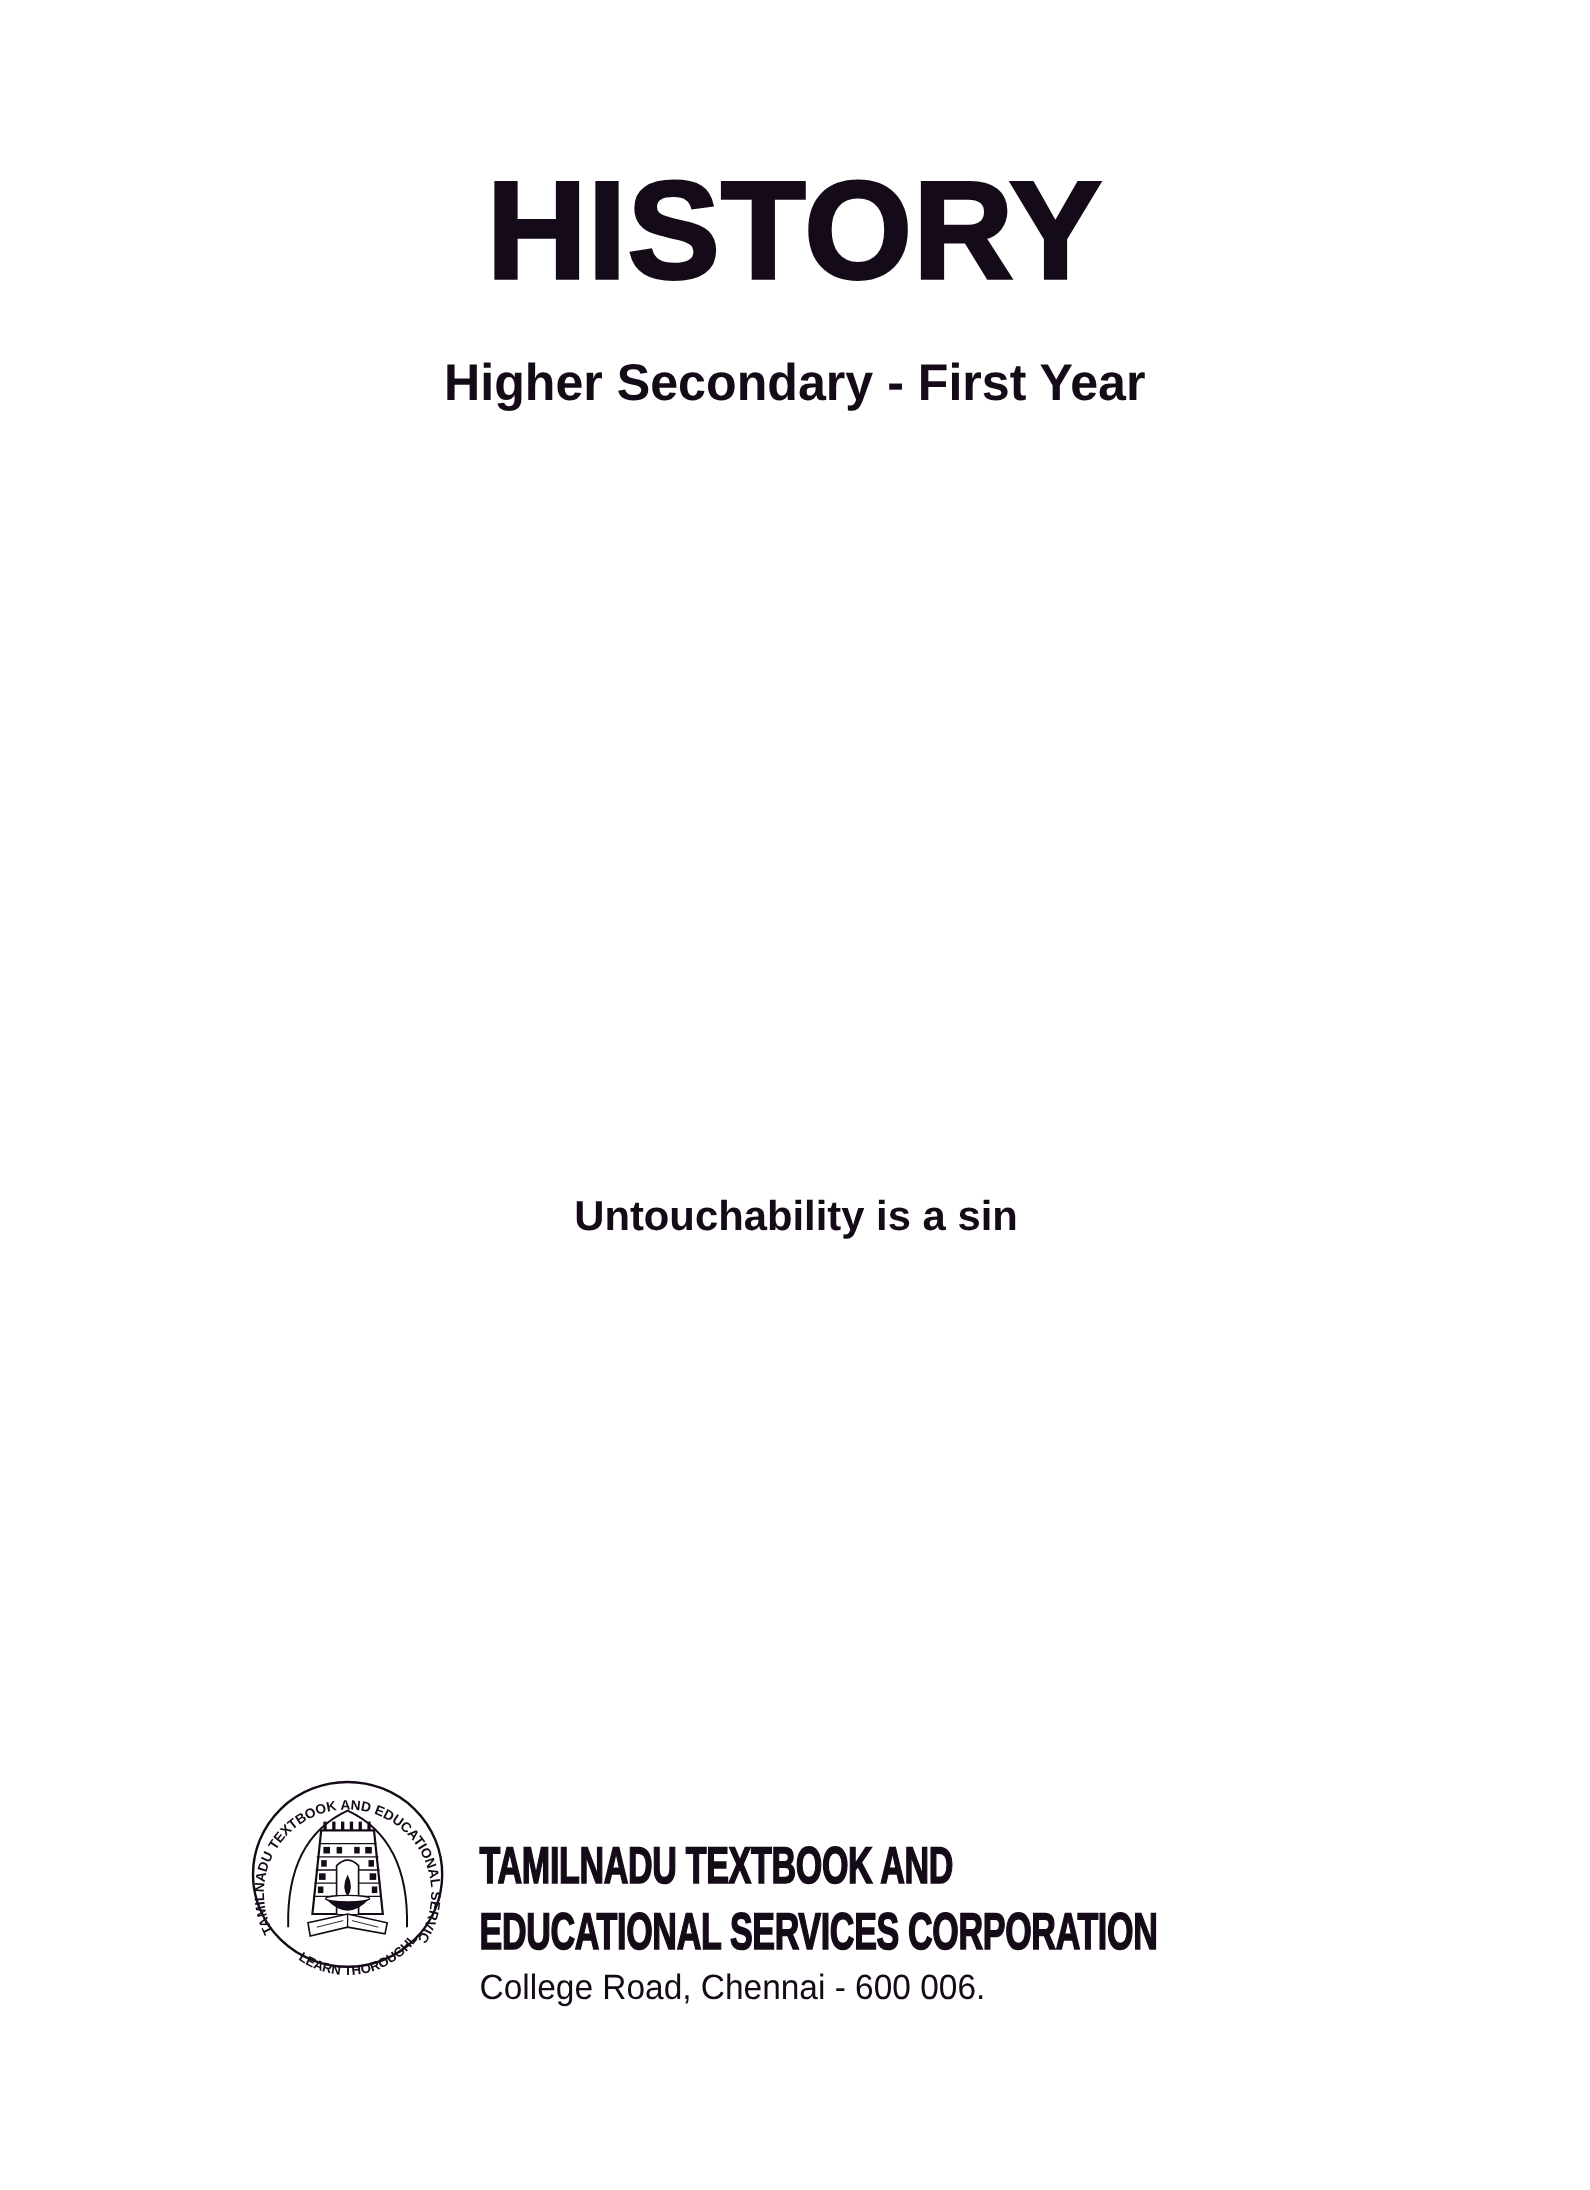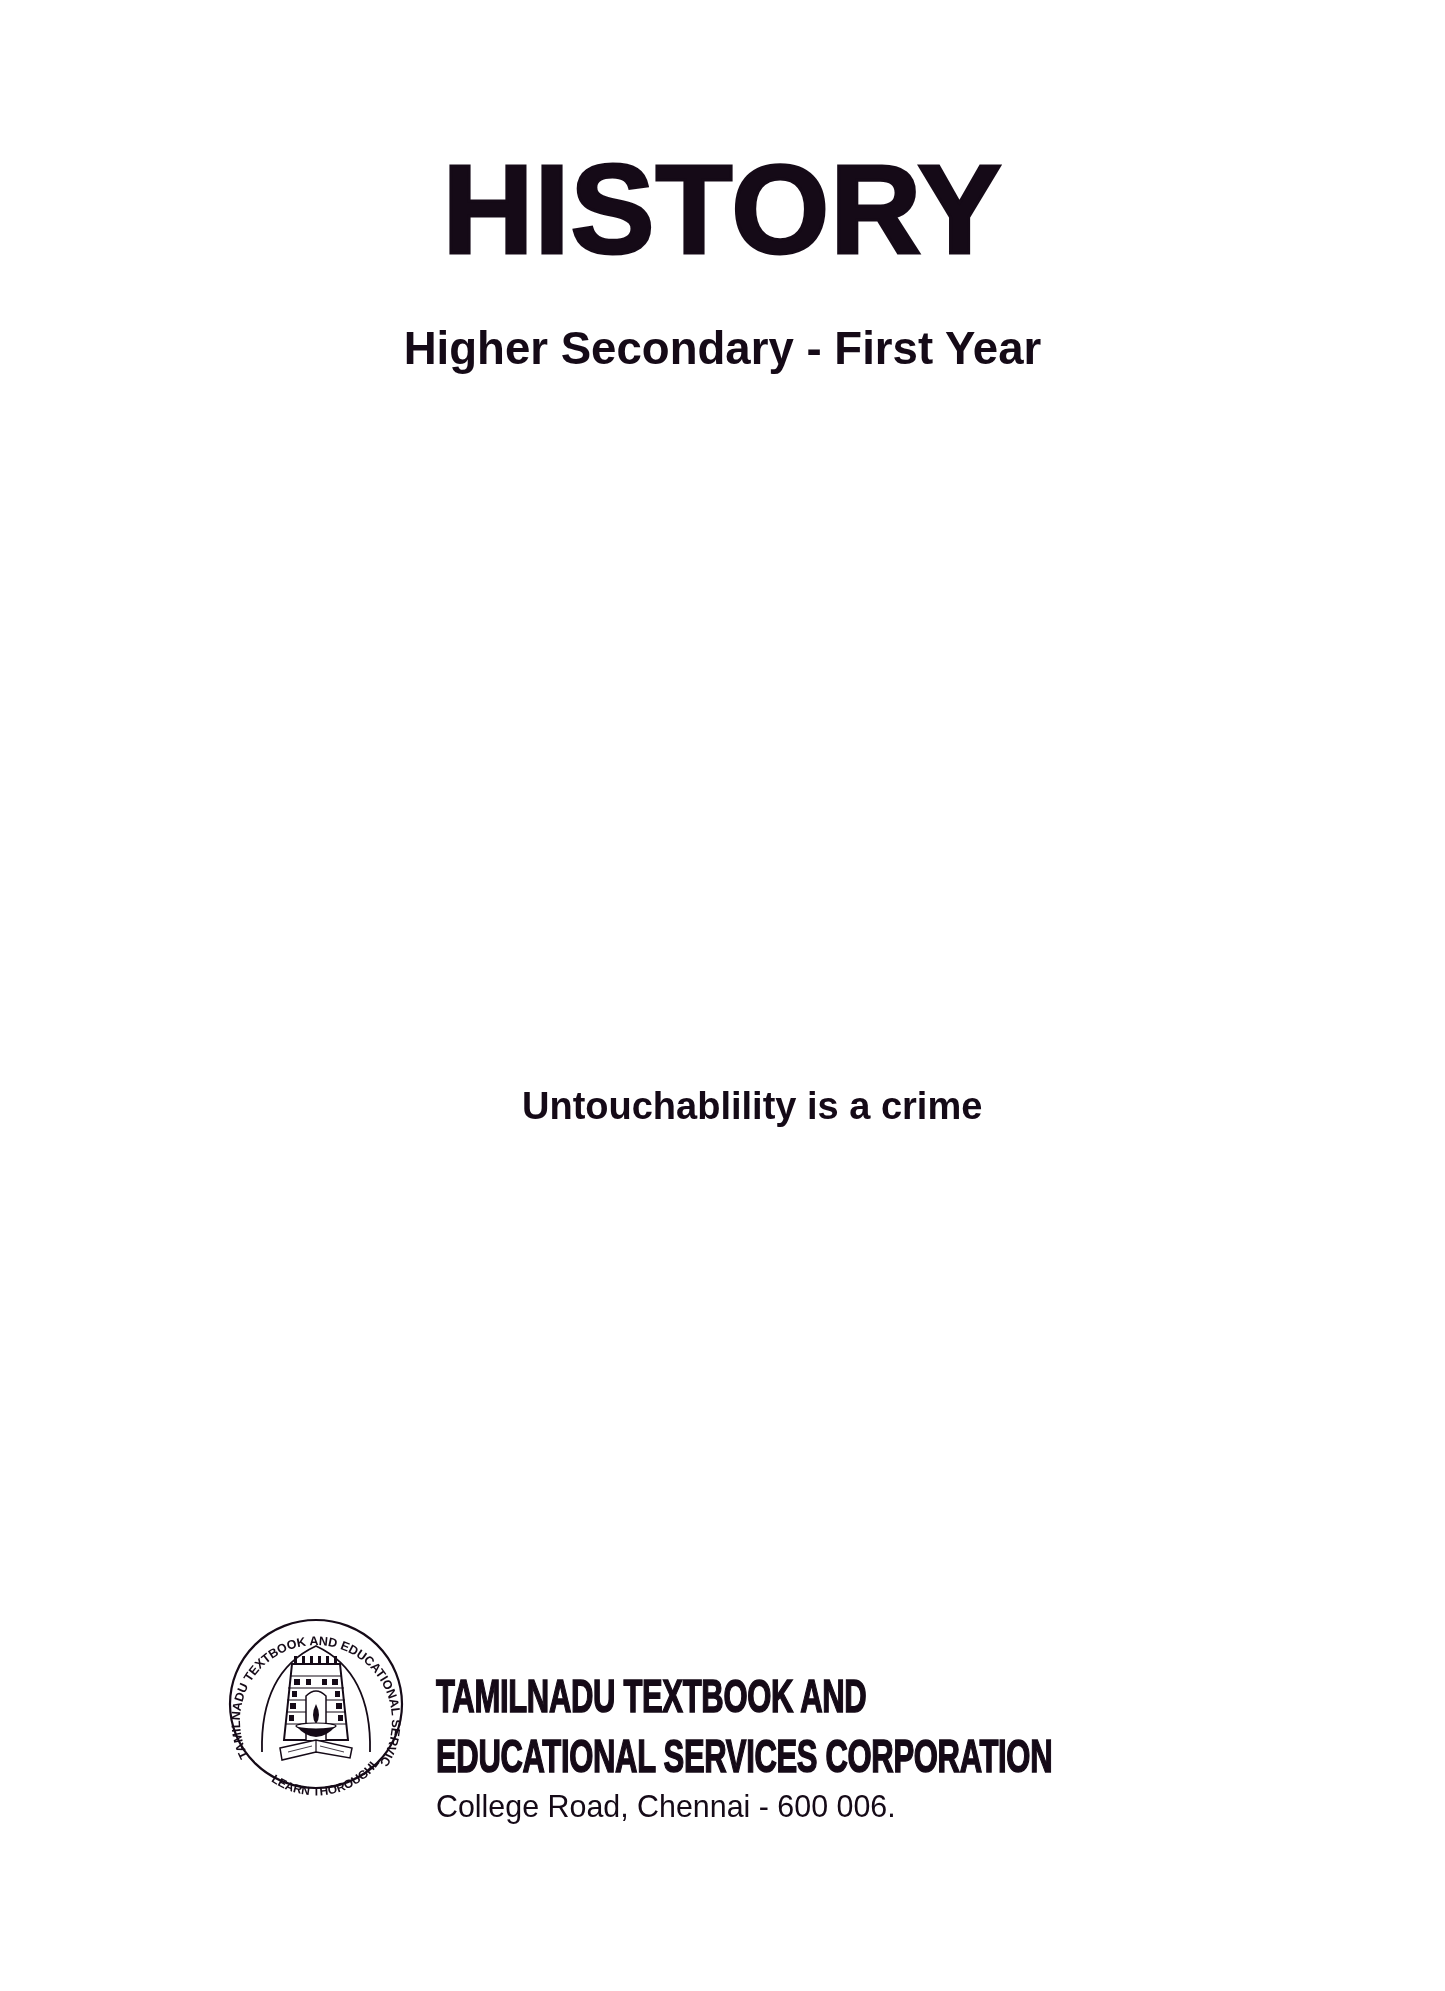--- a/index.html
+++ b/index.html
@@ -39,21 +39,21 @@
   }
 </style>
 </head>
 <body>
 
 <div id="title" class="abs">HISTORY</div>
 
 <div id="subtitle" class="abs">Higher Secondary - First Year</div>
 
 <div id="motto" class="abs">
-  <div>Untouchablility is a crime</div>
+  <div>Untouchability is a sin</div>
 </div>
 
 <div id="logo" class="abs">
   <svg width="188" height="190" viewBox="0 0 188 190">
     <defs>
       <path id="ringTop" d="M 30 150 A 76 76 0 1 1 158 150"></path>
       <path id="ringBottom" d="M 30 150 A 78 78 0 0 0 158 150"></path>
     </defs>
 
     <ellipse cx="94" cy="92" rx="86" ry="84" fill="none" stroke="#150a17" stroke-width="2.2"></ellipse>

